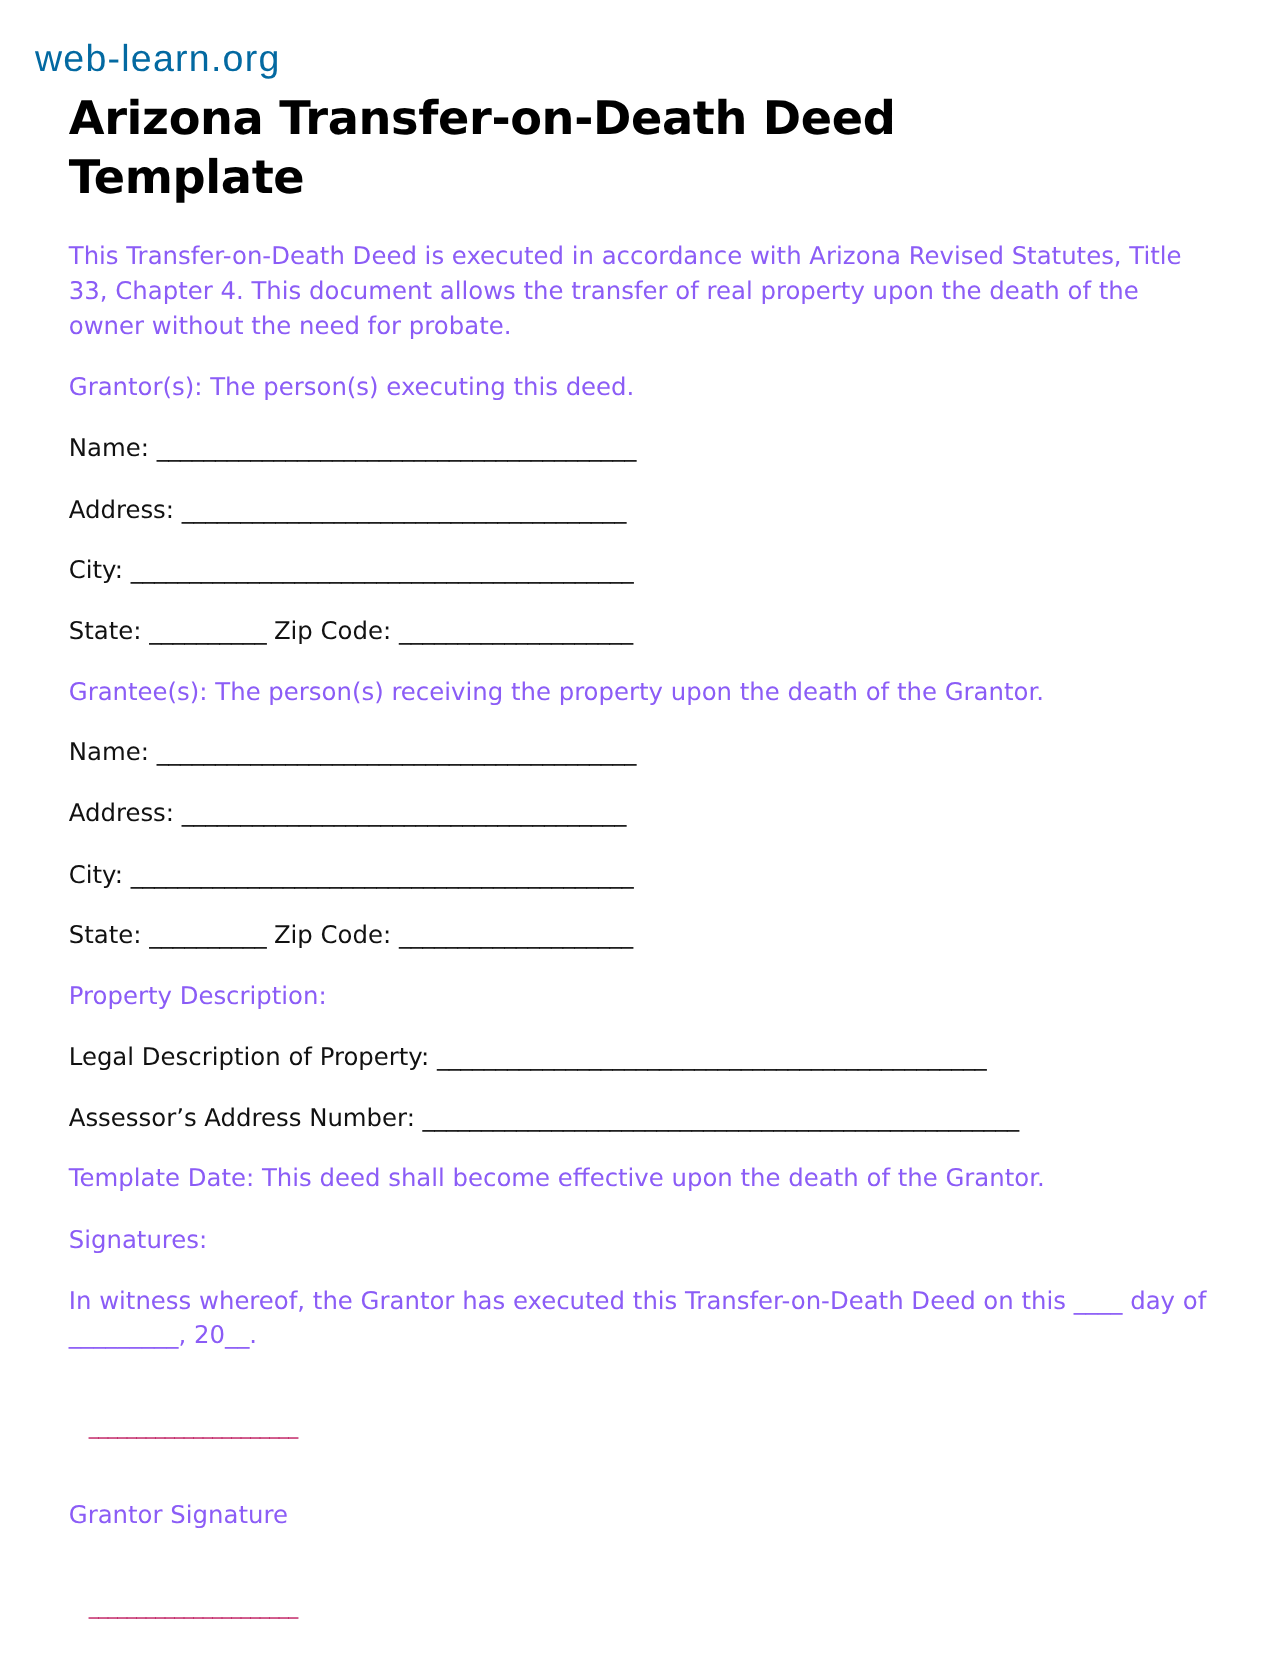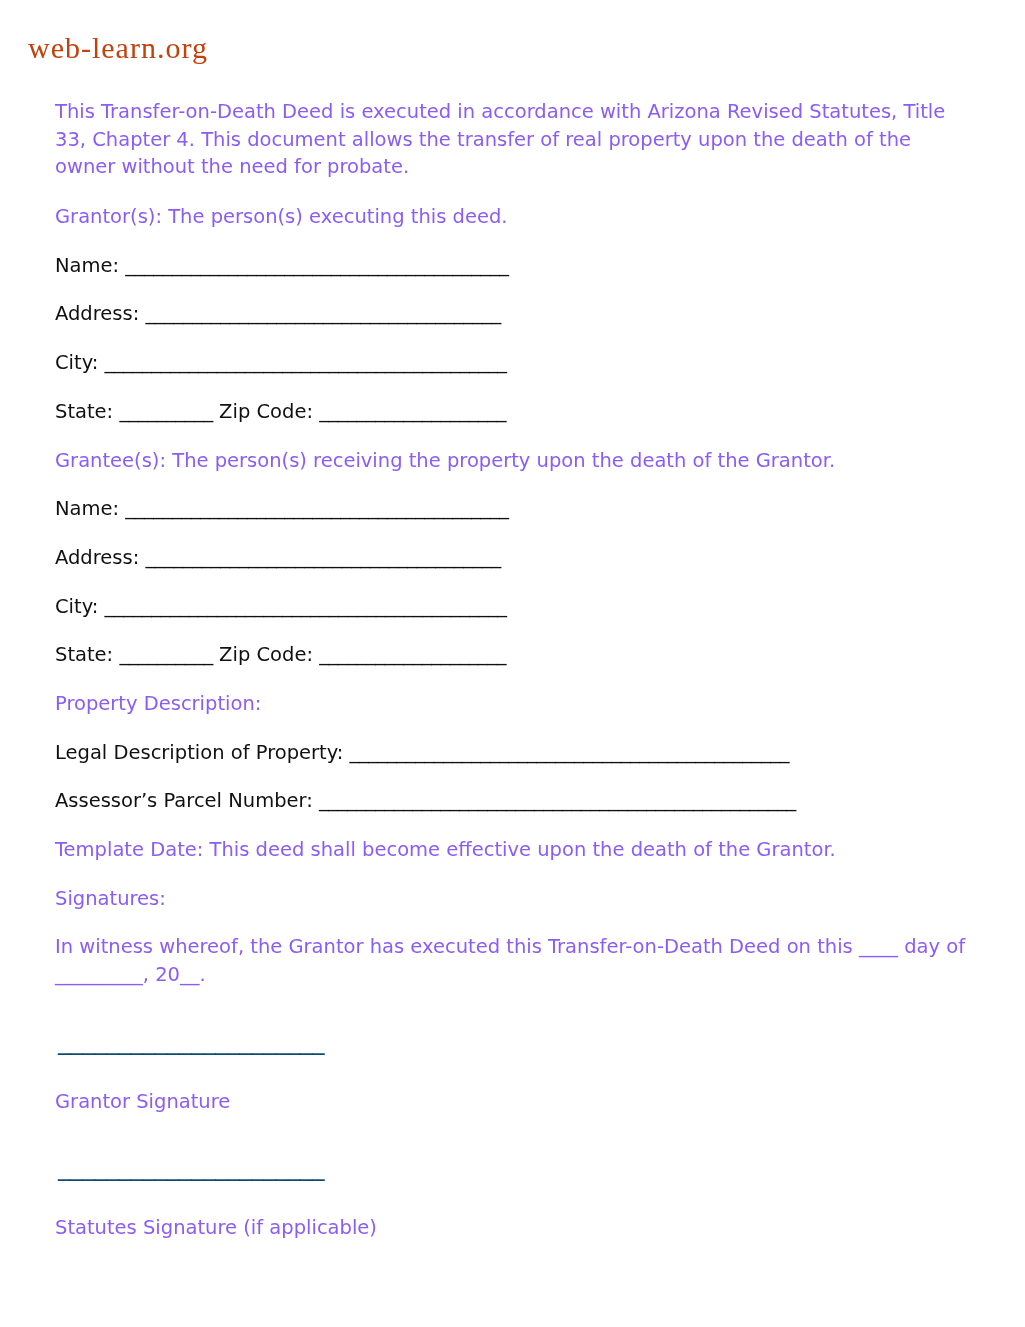--- a/index.html
+++ b/index.html
@@ -19,24 +19,24 @@
     width: 1025px;
     height: 1327px;
     background: #ffffff;
     box-sizing: border-box;
     padding: 0;
   }
   .watermark {
     position: absolute;
     left: 28px;
     top: 33px;
-    font-family: Liberation Serif, serif;
+    font-family: Liberation Sans, sans-serif;
     font-size: 30px;
     letter-spacing: 1px;
-    color: #c2410c;
+    color: #0369a1;
     line-height: 1;
     white-space: nowrap;
   }
   .content {
     position: absolute;
     left: 55px;
     top: 72px;
     width: 918px;
   }
   h1.doc-title {
@@ -70,37 +70,38 @@
     font-size: 19.5px;
     line-height: 1.42;
     margin: 0;
     white-space: nowrap;
     color: #111111;
   }
   .blank {
     letter-spacing: -0.4px;
   }
   .sig-rule {
-    font-size: 25px;
+    font-size: 16px;
     line-height: 1.0;
-    margin: 3px;
+    margin: 16px;
     letter-spacing: -0.4px;
     white-space: nowrap;
-    color: #0c4a6e;
+    color: #be185d;
   }
 </style>
 </head>
 <body>
 
 <div class="page">
 
   <div class="watermark">web-learn.org</div>
 
   <div class="content">
 
+    <h1 class="doc-title">Arizona Transfer-on-Death Deed Template</h1>
 
     <div class="gap-intro"></div>
 
     <p class="body-text">This Transfer-on-Death Deed is executed in accordance with Arizona Revised Statutes, Title 33, Chapter 4. This document allows the transfer of real property upon the death of the owner without the need for probate.</p>
 
     <div class="gap-para"></div>
 
     <p class="body-text"><span class="label-bold">Grantor(s):</span><span> The person(s) executing this deed.</span></p>
 
     <div class="gap-small"></div>
@@ -142,21 +143,21 @@
     <div class="gap-small"></div>
 
     <p class="body-text label-bold">Property Description:</p>
 
     <div class="gap-small"></div>
 
     <p class="field-line"><span>Legal Description of Property: </span><span class="blank">_______________________________________________</span></p>
 
     <div class="gap-small"></div>
 
-    <p class="field-line"><span>Assessor’s Parcel Number: </span><span class="blank">___________________________________________________</span></p>
+    <p class="field-line"><span>Assessor’s Address Number: </span><span class="blank">___________________________________________________</span></p>
 
     <div class="gap-small"></div>
 
     <p class="body-text"><span class="label-bold">Template Date:</span><span> This deed shall become effective upon the death of the Grantor.</span></p>
 
     <div class="gap-small"></div>
 
     <p class="body-text label-bold">Signatures:</p>
 
     <div class="gap-small"></div>

